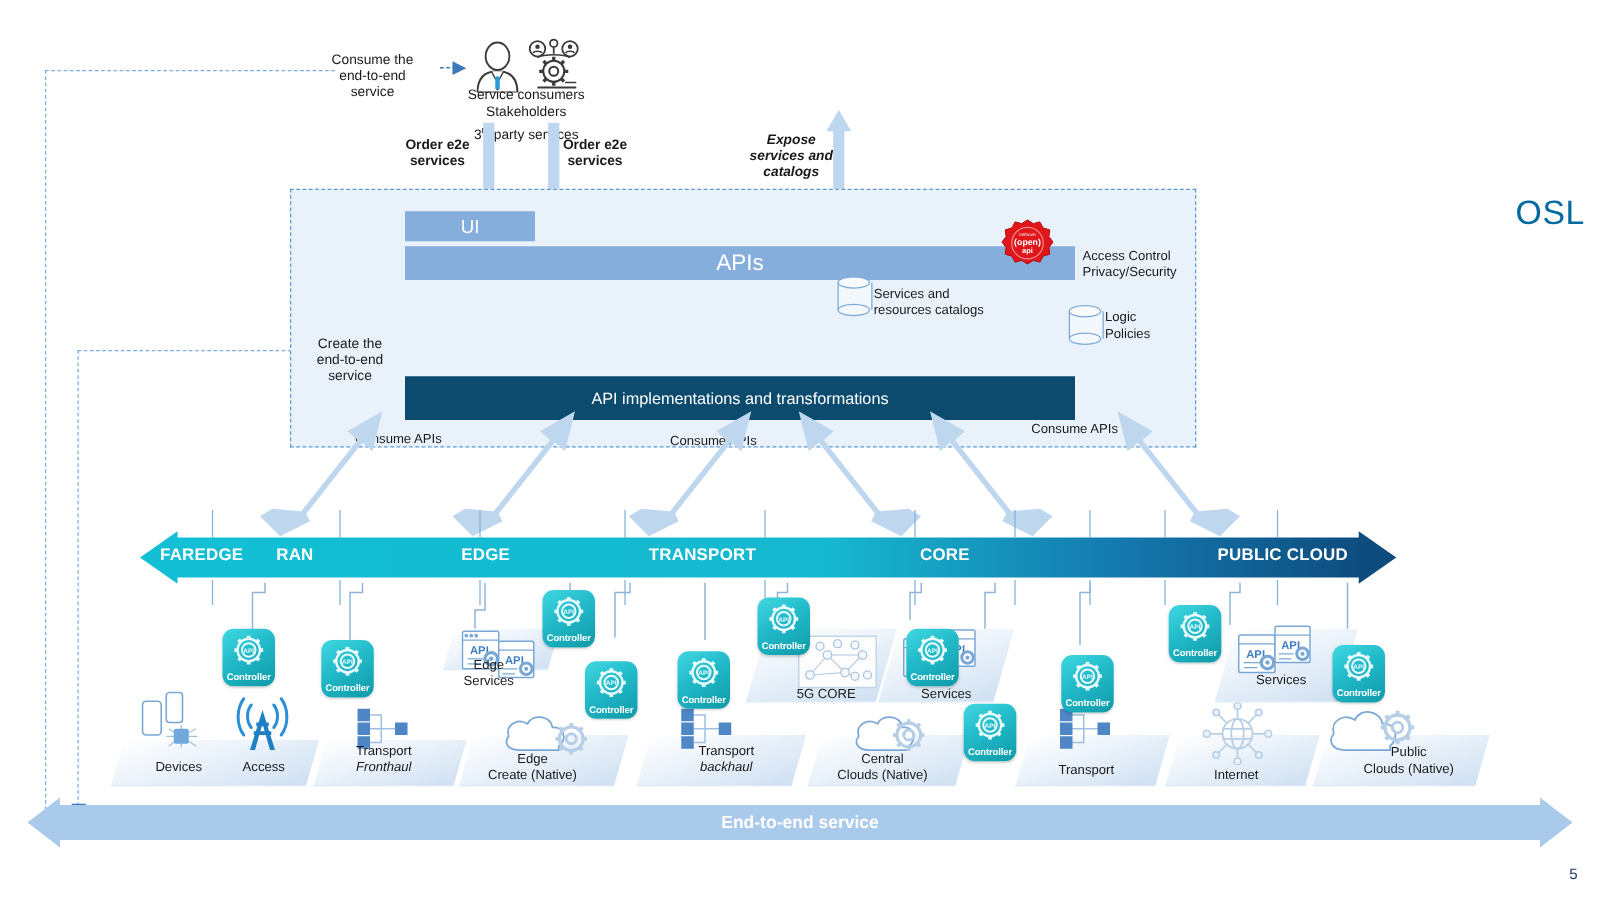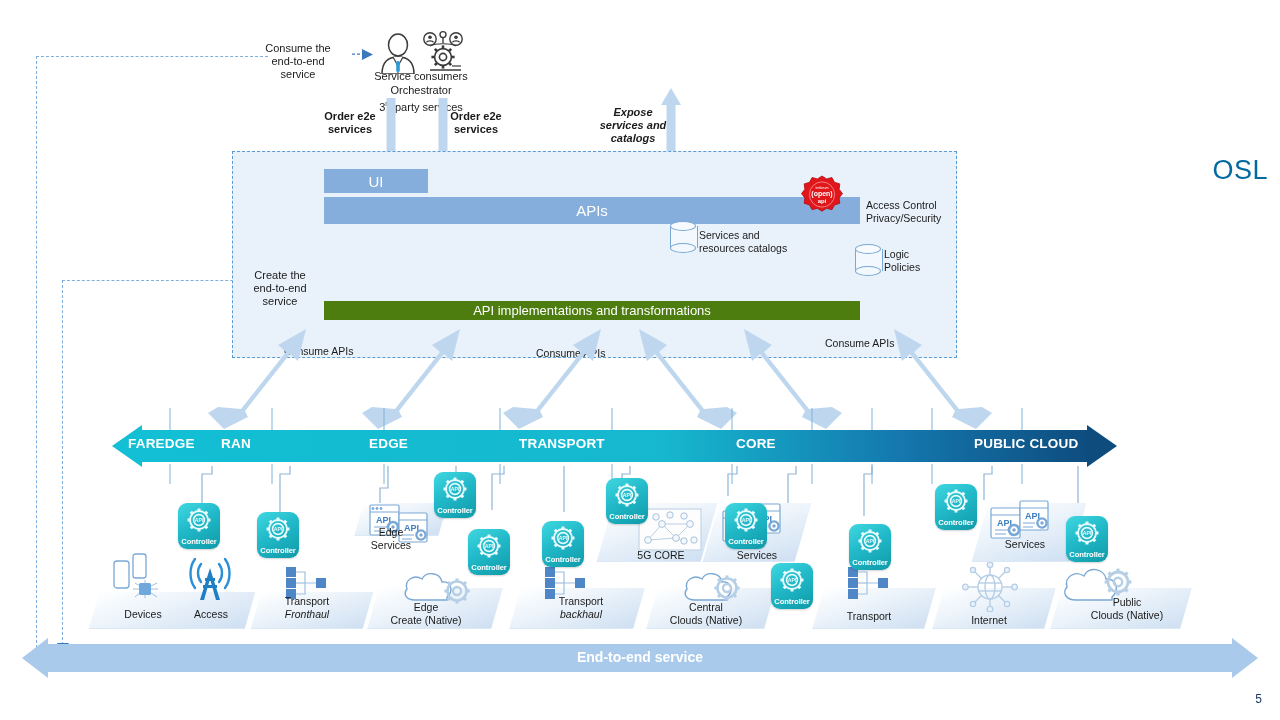--- a/index.html
+++ b/index.html
@@ -20,23 +20,23 @@
     left:232px;top:151px;width:725px;height:207px;
     background:#e9f2fb;border:1.6px dashed #5b9bd5;box-sizing:border-box;
   }
   #osl-title{right:12px;top:155px;font-size:27px;color:#0369a1;letter-spacing:.5px;}
 
   .bluebar{
     background:#85aedc;color:#ffffff;display:flex;align-items:center;justify-content:center;
     box-sizing:border-box;
   }
   #ui-bar{left:324px;top:169px;width:104px;height:24px;font-size:15px;}
-  #apis-bar{left:324px;top:197px;width:536px;height:27px;font-size:15px;}
+  #apis-bar{left:324px;top:197px;width:536px;height:27px;font-size:18px;}
   #orch-bar{left:324px;top:262px;width:536px;height:39px;font-size:20px;background:#84aedb;}
-  #apiimpl-bar{left:324px;top:301px;width:536px;height:19px;font-size:13px;background:#4d7c0f;}
+  #apiimpl-bar{left:324px;top:301px;width:536px;height:35px;font-size:13px;background:#0c4a6e;}
 
   .side-label{font-size:10.5px;line-height:13px;color:#1a1a1a;}
 
   
   .cyl{position:absolute;}
   .cyl .body{
     position:absolute;left:0;top:5px;width:100%;height:calc(100% - 10px);
     background:#f2f8fd;border-left:1.2px solid #7aa8d6;border-right:1.2px solid #7aa8d6;
   }
   .cyl .top,.cyl .bot{
@@ -146,21 +146,21 @@
         <path d="M8.2 -8.2 L6 -6"></path>
           <path d="M-6 6 L-8.2 8.2"></path>
       </g>
     </g>
     <path d="M9 40 L40 40" stroke="#3a3a3a" stroke-width="1.5"></path>
     <path d="M31 36 L40 36" stroke="#3a3a3a" stroke-width="1.2"></path>
   </svg>
 
   <div class="abs consumers-caption" style="left:352px;top:70px;width:138px;">
     <span>Service consumers</span><br>
-    <span>Orchestrator</span><br>
+    <span>Stakeholders</span><br>
     <span>3<sup style="font-size:7.5px">rd</sup> party services</span>
   </div>
 
   <div class="abs callout" style="left:312px;top:110px;width:76px;font-weight:bold;">
     <span>Order e2e</span><br>
     <span>services</span>
   </div>
   <div class="abs callout" style="left:438px;top:110px;width:76px;font-weight:bold;">
     <span>Order e2e</span><br>
     <span>services</span>

